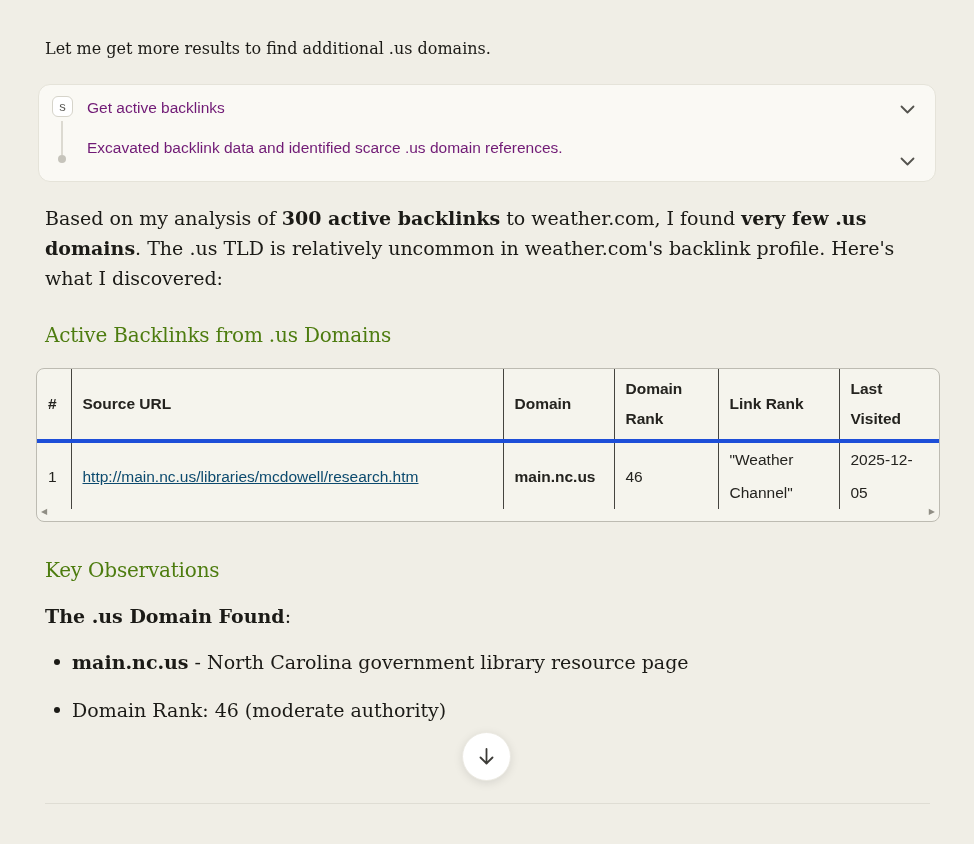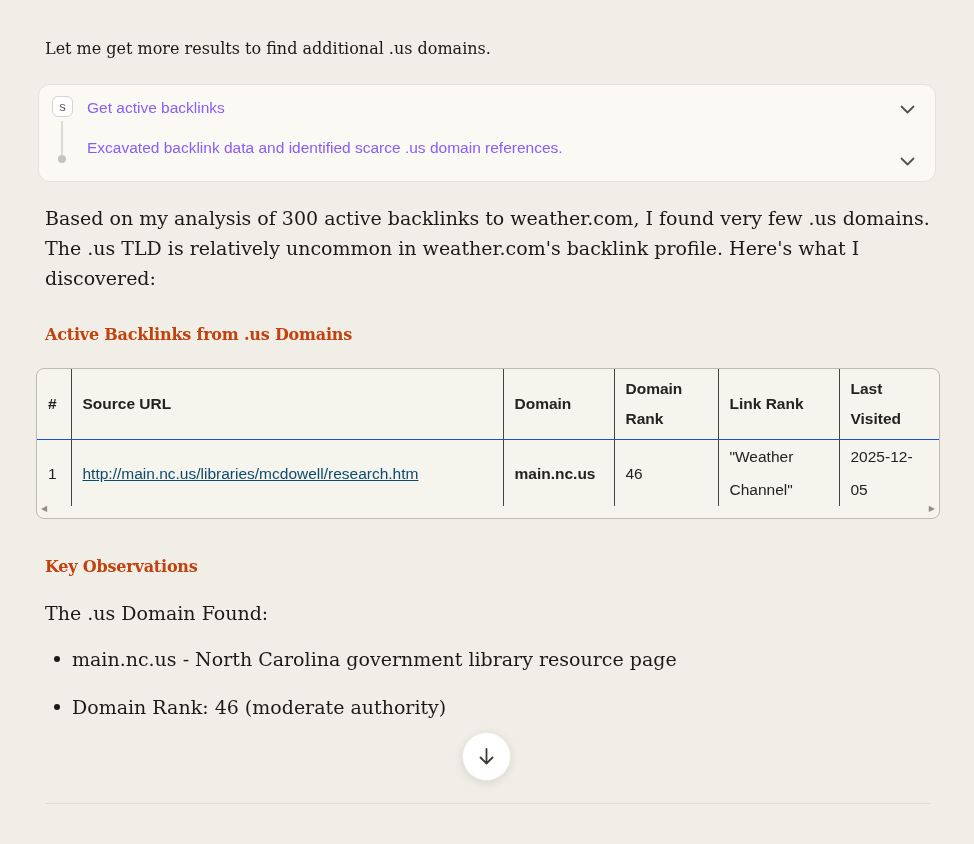--- a/index.html
+++ b/index.html
@@ -40,36 +40,36 @@
     width:2px; height:34px;
     background:#DCDAD1;
   }
   .dot {
     position:absolute; left:19px; top:70px;
     width:8px; height:8px; border-radius:50%;
     background:#C6C4BB;
   }
   .tool-label {
     position:absolute; left:48px;
-    font-size:15.5px; color:#8b5cf6; white-space:nowrap;
+    font-size:15.5px; color:#701a75; white-space:nowrap;
   }
   .tool-label.r1 { top:14px; }
   .tool-label.r2 { top:54px; }
   .chev { position:absolute; right:20px; cursor:pointer; }
   .chev.c1 { top:16px; }
   .chev.c2 { top:68px; }
 
   .para { font-size:19px; line-height:30px; margin-top:21px; max-width:885px; }
   .para.obs1 { margin-top:21px; }
   .para.obs2 { margin-top:16px; }
-  b, strong { font-weight:normal;text-align:right; }
+  b, strong { font-weight:bold;text-align:right; }
 
   h2 {
-    font-size:16px; line-height:30px; font-weight:bold;
-    color:#c2410c; letter-spacing:-0.2px;
+    font-size:20px; line-height:30px; font-weight:normal;
+    color:#4d7c0f; letter-spacing:-0.2px;
   }
   h2.h-backlinks { margin-top:27px; }
   h2.h-observations { margin-top:33px; }
 
   
   .table-wrap {
     margin:18px 0 0 -9px;
     width:904px;
     background:#F5F4ED;
     border:1px solid #BDBBB2;
@@ -83,21 +83,21 @@
     width:902px;
     font-family:"Liberation Sans","DejaVu Sans",sans-serif;
     color:#24231F;
   }
   th, td { border-left:1px solid #45443F; text-align:left; }
   th:first-child, td:first-child { border-left:none; }
   th {
     font-size:15.5px; font-weight:bold;
     line-height:30px; padding:5px 11px;
     height:70px; vertical-align:middle;
-    border-bottom:1px solid #1d4ed8;
+    border-bottom:4px solid #1d4ed8;
   }
   td {
     font-size:15.5px; line-height:33px;
     padding:0 11px; height:66px; vertical-align:middle;
   }
   td a { color:#0c4a6e; text-decoration:underline; cursor:pointer; }
   .scroll-strip { position:relative; height:12px; }
   .scroll-arrow {
     position:absolute; top:-3px;
     font-size:8px; color:#908E85;

